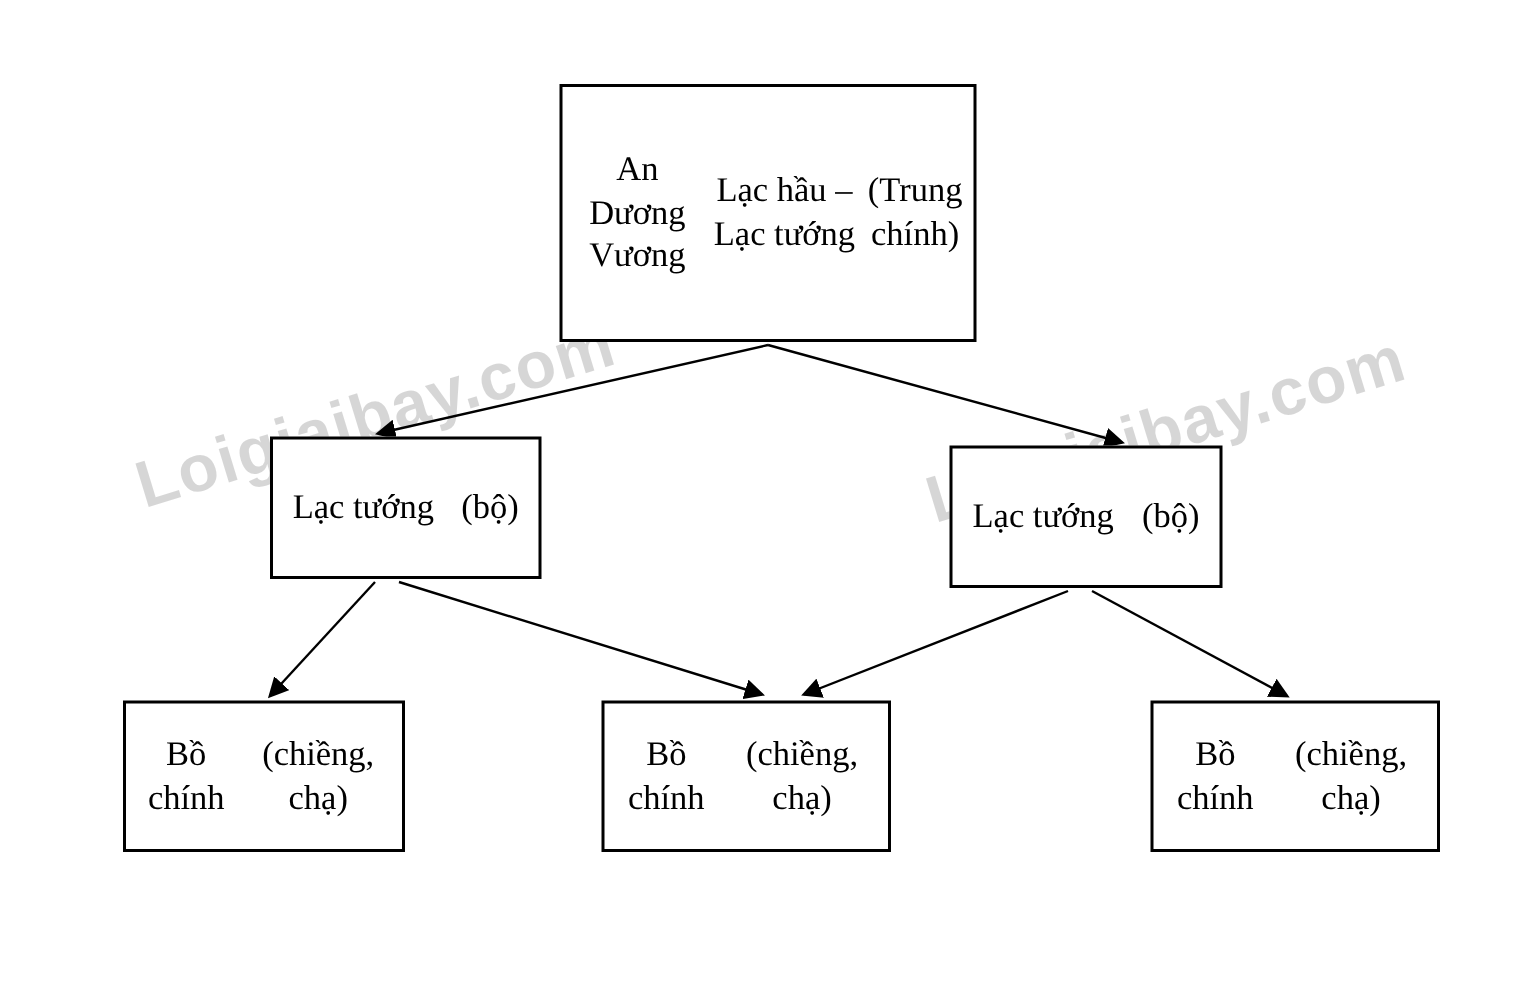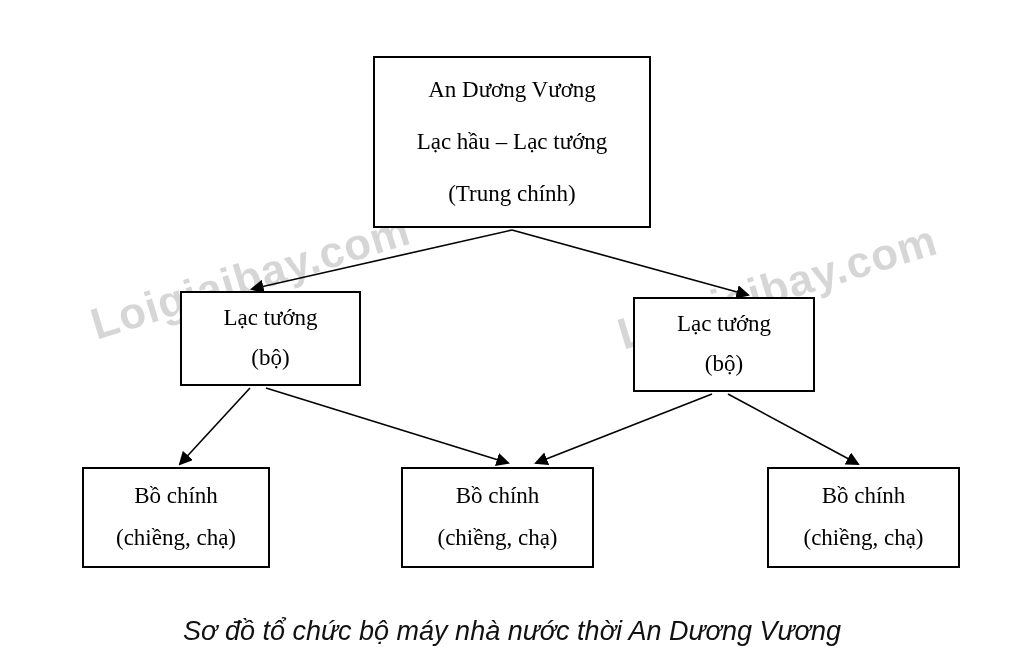--- a/index.html
+++ b/index.html
@@ -30,21 +30,21 @@
     z-index: 1;
     user-select: none;
   }
   .wm-left  { left: 85px;  top: 252px; }
   .wm-right { left: 612px; top: 262px; }
   .node {
     position: absolute;
     border: 2px solid #000000;
     background: #ffffff;
     display: flex;
-    flex-direction: column;
+    flex-direction: row;
     justify-content: space-around;
     align-items: center;
     text-align: center;
     color: #000000;
     z-index: 3;
     padding: 6px 4px;
   }
   .node .line {
     font-size: 23px;
     line-height: 1.25;
@@ -121,15 +121,14 @@
   <div class="node node-bot-2">
     <div class="line">Bồ chính</div>
     <div class="line">(chiềng, chạ)</div>
   </div>
 
   <div class="node node-bot-3">
     <div class="line">Bồ chính</div>
     <div class="line">(chiềng, chạ)</div>
   </div>
 
-  <div class="caption">Sơ đồ tổ chức bộ máy nhà nước thời An Dương Vương</div>
 
 </div>
 
 </body></html>

